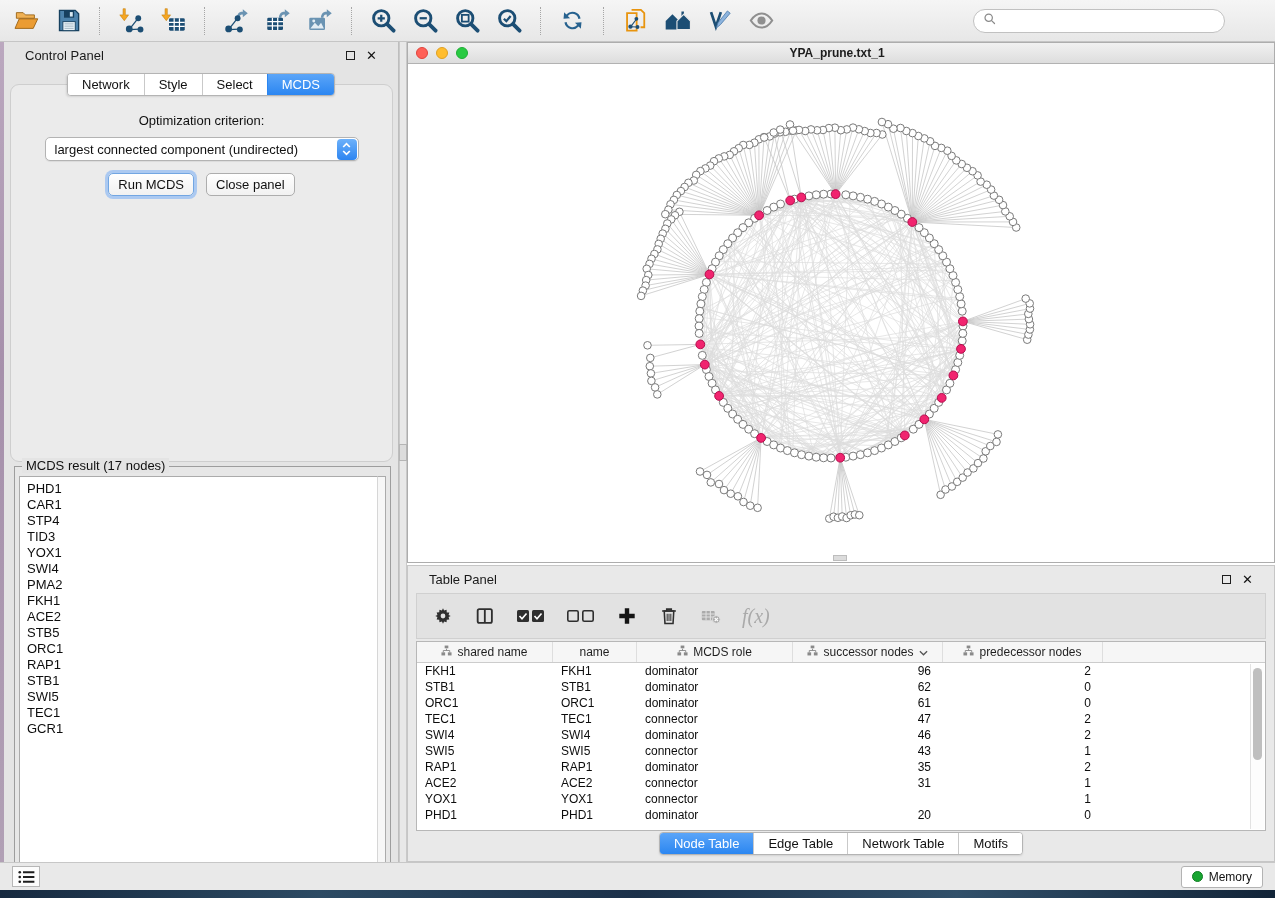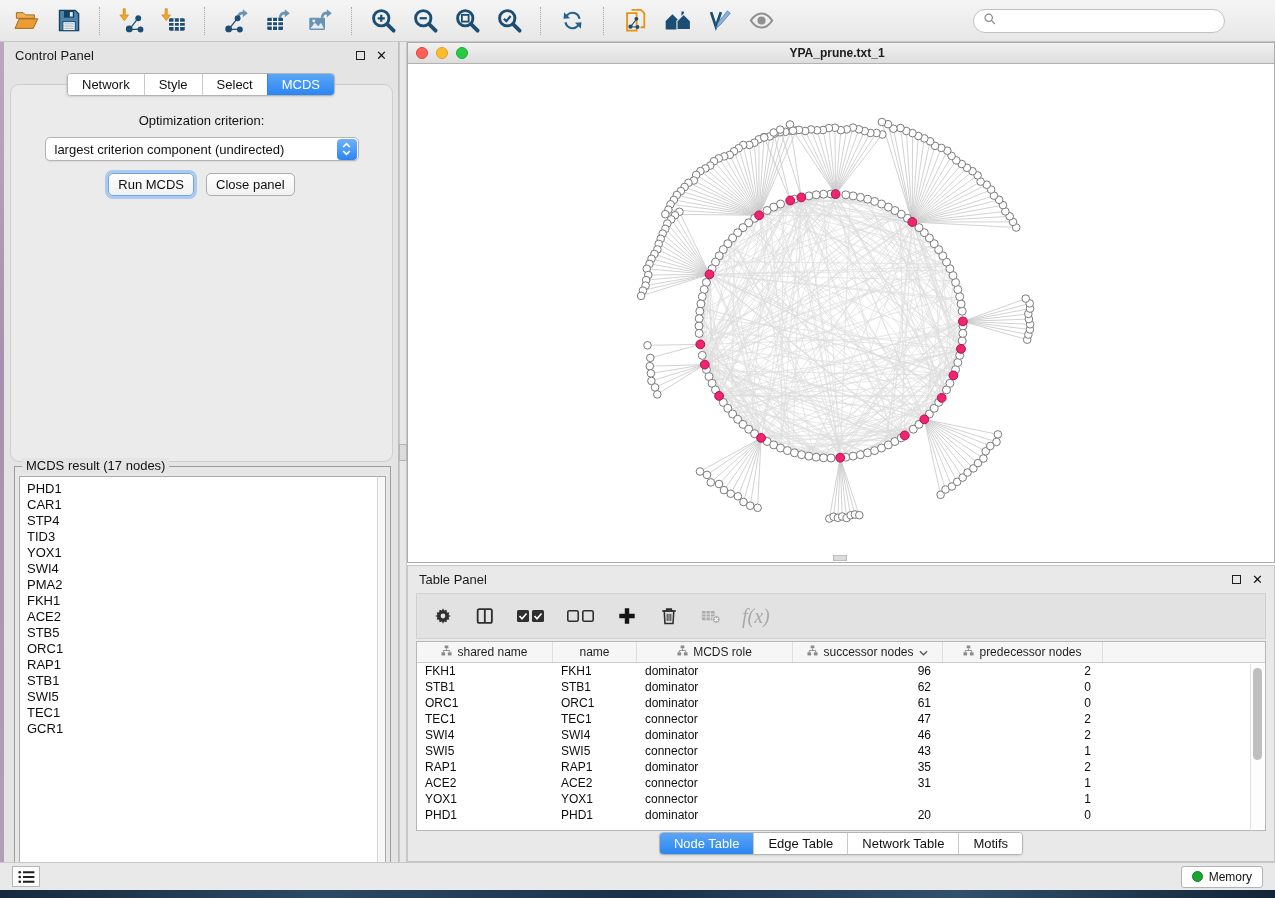--- a/index.html
+++ b/index.html
@@ -23,21 +23,21 @@
   width:252px; height:24px; background:#fff; border:1px solid #c1c1c1; border-radius:12px;
   display:flex; align-items:center; gap:5px; padding:0 9px; margin-right:40px;
 }
 .search-box input { border:none; outline:none; background:transparent; flex:1; font-size:12px; font-family:inherit; }
 
 .left-strip { position:absolute; left:0; top:42px; width:4px; height:820px;
   background:linear-gradient(180deg,#bba8bf,#a690ab 40%,#b1a0b5); }
 
 .control-panel { position:absolute; left:4px; top:42px; width:395px; height:820px;
   background:#e4e4e4; border-right:1px solid #bdbdbd; }
-.panel-titlebar { height:26px; display:flex; align-items:center; padding:0 11px; font-size:13px; color:#1a1a1a; }
+.panel-titlebar { height:26px; display:flex; align-items:center; padding:0 21px; font-size:13px; color:#1a1a1a; }
 .win-btns { margin-left:auto; display:flex; gap:11px; align-items:center; }
 .float-btn { width:9px; height:9px; border:1.5px solid #1e1e1e; background:transparent; }
 .close-btn { font-size:13px; font-weight:bold; color:#101010; line-height:1; }
 .cp-tabs { position:absolute; left:50%; transform:translateX(-50%); top:31px; z-index:2; }
 .seg { display:inline-flex; background:#fff; border:1px solid #b4b4b4; border-radius:4px;
   overflow:hidden; box-shadow:0 1px 2px rgba(0,0,0,.10); }
 .seg-item { padding:3px 14px; font-size:13px; color:#111; background:#fff;
   border-left:1px solid #c9c9c9; white-space:nowrap; }
 .seg-item:first-child { border-left:none; }
 .seg-item.active { background:linear-gradient(#5ba5f8,#2b86f1); color:#fff; border-left-color:#2b86f1; }
@@ -289,21 +289,21 @@
       <div class="seg" id="cp-tabbar">
           <span class="seg-item">Network</span>
           <span class="seg-item">Style</span>
           <span class="seg-item">Select</span>
           <span class="seg-item active">MCDS</span>
         </div>
     </div>
     <div class="cp-box">
       <div class="opt-label">Optimization criterion:</div>
       <div class="dropdown">
-        <span class="dropdown-text">largest criterion component (undirected)</span>
+        <span class="dropdown-text">largest connected component (undirected)</span>
         <span class="dropdown-stepper">
           <svg width="9" height="14" viewBox="0 0 9 14">
               <path d="M1.2 5 4.5 1.6 7.8 5" stroke="#fff" stroke-width="1.7" fill="none"></path>
               <path d="M1.2 9 4.5 12.4 7.8 9" stroke="#fff" stroke-width="1.7" fill="none"></path>
             </svg>
         </span>
       </div>
       <div class="cp-buttons">
         <button class="mac-btn focused">Run MCDS</button>
         <button class="mac-btn">Close panel</button>

